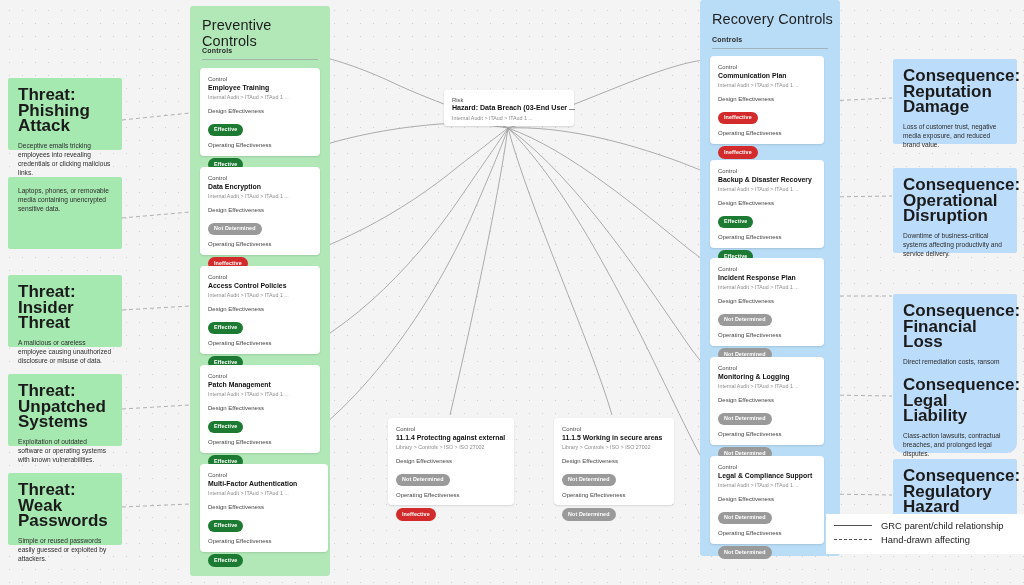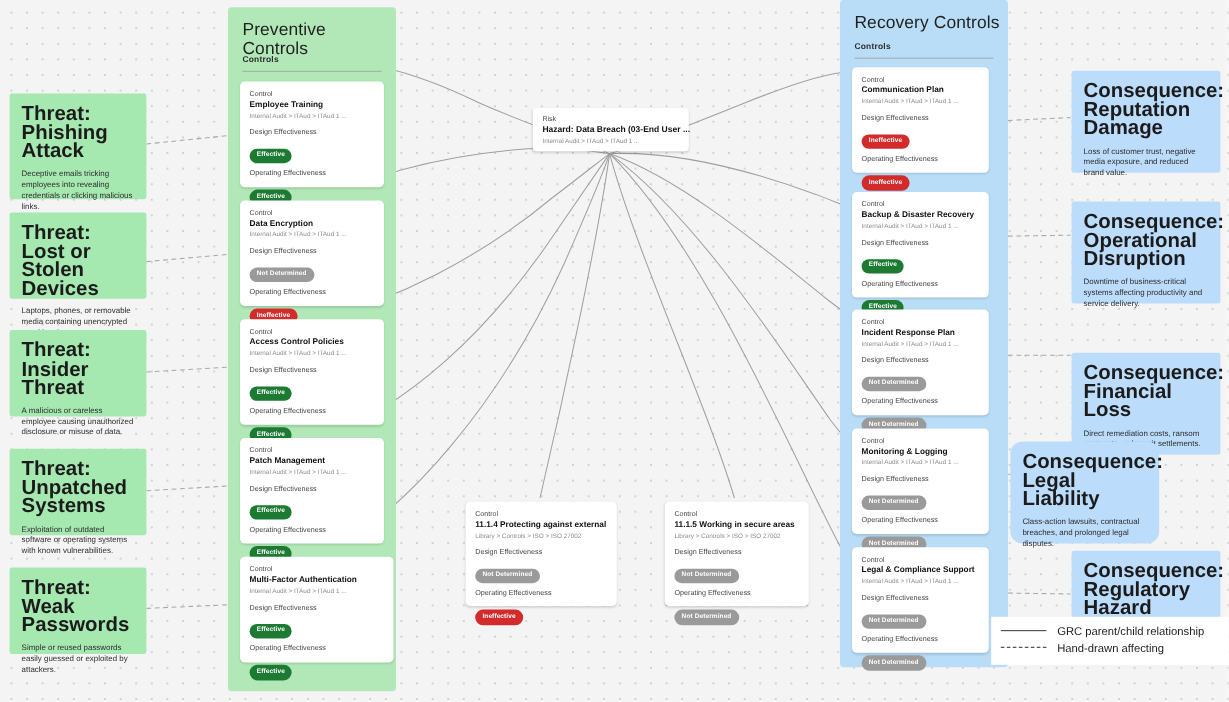--- a/index.html
+++ b/index.html
@@ -196,26 +196,25 @@
     <div class="panel-sub" style="top:41px;">Controls</div>
     <div class="panel-rule" style="left:12px; top:53px; width:116px;"></div>
   </div>
 
   <div class="panel recovery" style="left:700px; top:0px; width:140px; height:556px;">
     <div class="panel-title">Recovery Controls</div>
     <div class="panel-sub" style="top:36px;">Controls</div>
     <div class="panel-rule" style="left:12px; top:48px; width:116px;"></div>
   </div>
 
-  <div class="tc-card threat" style="left:8px; top:78px; width:114px; height:88px;">
+  <div class="tc-card threat" style="left:8px; top:78px; width:114px; height:72px;">
     <div class="tc-title">Threat: Phishing Attack</div>
     <div class="tc-desc">Deceptive emails tricking employees into revealing credentials or clicking malicious links.</div>
   </div>
   <div class="tc-card threat" style="left:8px; top:177px; width:114px; height:72px;">
-    <div class="tc-title">Threat: Lost or Stolen Devices</div>
     <div class="tc-desc">Laptops, phones, or removable media containing unencrypted sensitive data.</div>
   </div>
   <div class="tc-card threat" style="left:8px; top:275px; width:114px; height:72px;">
     <div class="tc-title">Threat: Insider Threat</div>
     <div class="tc-desc">A malicious or careless employee causing unauthorized disclosure or misuse of data.</div>
   </div>
   <div class="tc-card threat" style="left:8px; top:374px; width:114px; height:72px;">
     <div class="tc-title">Threat: Unpatched Systems</div>
     <div class="tc-desc">Exploitation of outdated software or operating systems with known vulnerabilities.</div>
   </div>
@@ -229,21 +228,21 @@
     <div class="tc-desc">Loss of customer trust, negative media exposure, and reduced brand value.</div>
   </div>
   <div class="tc-card consequence" style="left:893px; top:168px; width:124px; height:85px;">
     <div class="tc-title">Consequence: Operational Disruption</div>
     <div class="tc-desc">Downtime of business-critical systems affecting productivity and service delivery.</div>
   </div>
   <div class="tc-card consequence" style="left:893px; top:268px; width:124px; height:85px;margin-top:26px;">
     <div class="tc-title">Consequence: Financial Loss</div>
     <div class="tc-desc">Direct remediation costs, ransom payments, or lawsuit settlements.</div>
   </div>
-  <div class="tc-card consequence" style="left:842px; top:368px; width:124px; height:85px;border-radius:10px;">
+  <div class="tc-card consequence" style="left:893px; top:368px; width:124px; height:85px;border-radius:10px;">
     <div class="tc-title">Consequence: Legal Liability</div>
     <div class="tc-desc">Class-action lawsuits, contractual breaches, and prolonged legal disputes.</div>
   </div>
   <div class="tc-card consequence" style="left:893px; top:459px; width:124px; height:85px;">
     <div class="tc-title">Consequence: Regulatory Hazard</div>
     <div class="tc-desc">Penalties from GDPR, HIPAA, or other</div>
   </div>
 
   <div class="ctl" style="left:200px; top:68px; width:120px; height:88px;">
     <div class="ctl-kind">Control</div>

